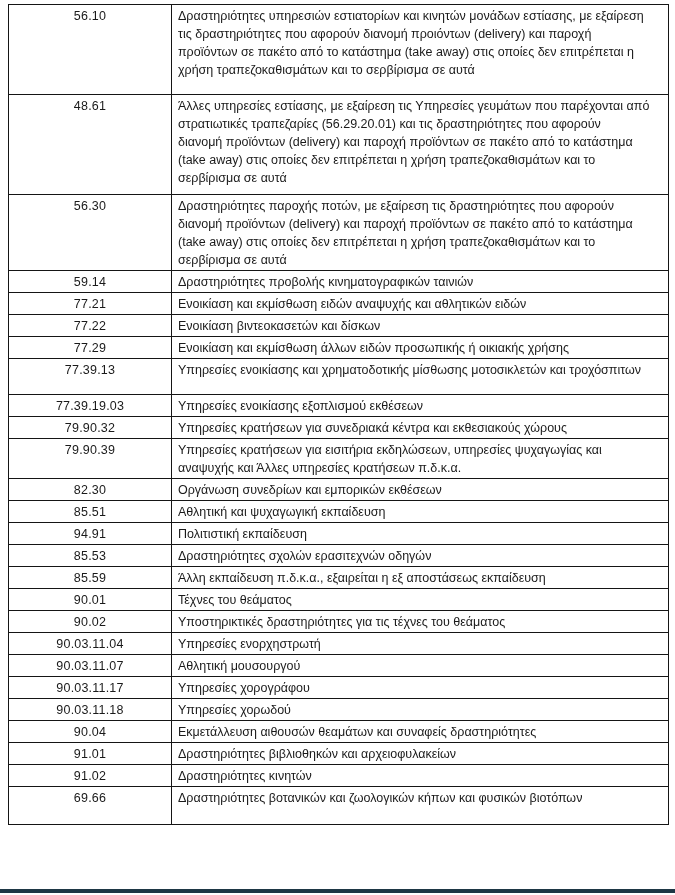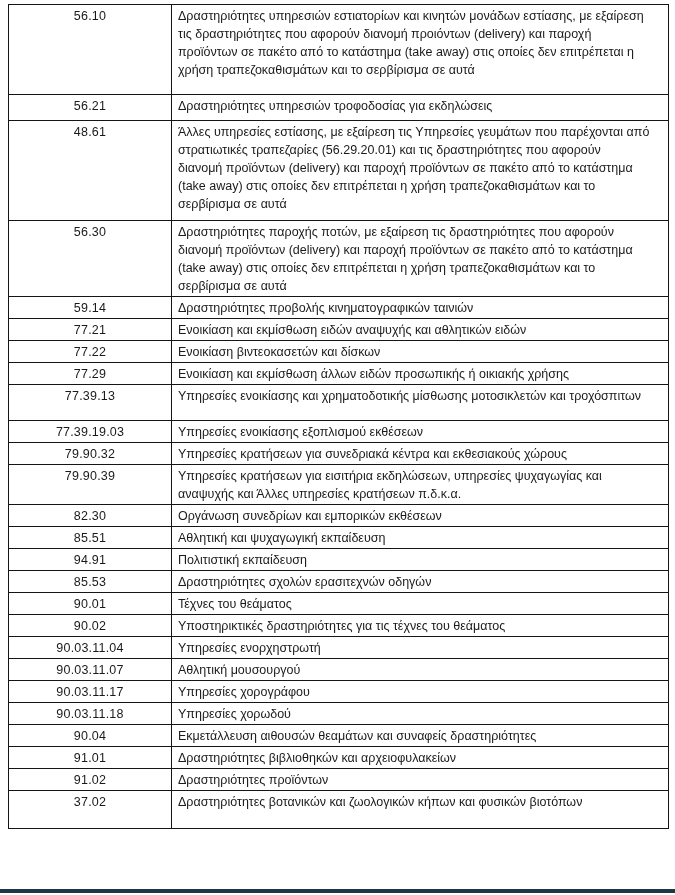--- a/index.html
+++ b/index.html
@@ -52,24 +52,20 @@
 <div class="page">
 
   <table class="codes">
     <tbody>
       <tr style="height:90px">
         <td class="code">56.10</td>
         <td class="desc">Δραστηριότητες υπηρεσιών εστιατορίων και κινητών μονάδων εστίασης, με εξαίρεση
 τις δραστηριότητες που αφορούν διανομή προιόντων (delivery) και παροχή
 προϊόντων σε πακέτο από το κατάστημα (take away) στις οποίες δεν επιτρέπεται η
 χρήση τραπεζοκαθισμάτων και το σερβίρισμα σε αυτά</td>
-      </tr>
-      <tr style="height:26px">
-        <td class="code">56.21</td>
-        <td class="desc">Δραστηριότητες υπηρεσιών τροφοδοσίας για εκδηλώσεις</td>
       </tr>
       <tr style="height:100px">
         <td class="code">48.61</td>
         <td class="desc">Άλλες υπηρεσίες εστίασης, με εξαίρεση τις Υπηρεσίες γευμάτων που παρέχονται από
 στρατιωτικές τραπεζαρίες (56.29.20.01) και τις δραστηριότητες που αφορούν
 διανομή προϊόντων (delivery) και παροχή προϊόντων σε πακέτο από το κατάστημα
 (take away) στις οποίες δεν επιτρέπεται η χρήση τραπεζοκαθισμάτων και το
 σερβίρισμα σε αυτά</td>
       </tr>
       <tr style="height:76px">
@@ -122,20 +118,24 @@
       </tr>
       <tr style="height:22px">
         <td class="code">94.91</td>
         <td class="desc">Πολιτιστική εκπαίδευση</td>
       </tr>
       <tr style="height:22px">
         <td class="code">85.53</td>
         <td class="desc">Δραστηριότητες σχολών ερασιτεχνών οδηγών</td>
       </tr>
       <tr style="height:22px">
+        <td class="code">85.59</td>
+        <td class="desc">Άλλη εκπαίδευση π.δ.κ.α., εξαιρείται η εξ αποστάσεως εκπαίδευση</td>
+      </tr>
+      <tr style="height:22px">
         <td class="code">90.01</td>
         <td class="desc">Τέχνες του θεάματος</td>
       </tr>
       <tr style="height:22px">
         <td class="code">90.02</td>
         <td class="desc">Υποστηρικτικές δραστηριότητες για τις τέχνες του θεάματος</td>
       </tr>
       <tr style="height:22px">
         <td class="code">90.03.11.04</td>
         <td class="desc">Υπηρεσίες ενορχηστρωτή</td>
@@ -155,24 +155,24 @@
       <tr style="height:22px">
         <td class="code">90.04</td>
         <td class="desc">Εκμετάλλευση αιθουσών θεαμάτων και συναφείς δραστηριότητες</td>
       </tr>
       <tr style="height:22px">
         <td class="code">91.01</td>
         <td class="desc">Δραστηριότητες βιβλιοθηκών και αρχειοφυλακείων</td>
       </tr>
       <tr style="height:22px">
         <td class="code">91.02</td>
-        <td class="desc">Δραστηριότητες προϊόντων</td>
+        <td class="desc">Δραστηριότητες κινητών</td>
       </tr>
       <tr style="height:38px">
-        <td class="code">37.02</td>
+        <td class="code">69.66</td>
         <td class="desc">Δραστηριότητες βοτανικών και ζωολογικών κήπων και φυσικών βιοτόπων</td>
       </tr>
     </tbody>
   </table>
 
   <div class="bottom-bar" style="background-color: rgb(30, 55, 69);"></div>
 
 </div>
 
 </body></html>

